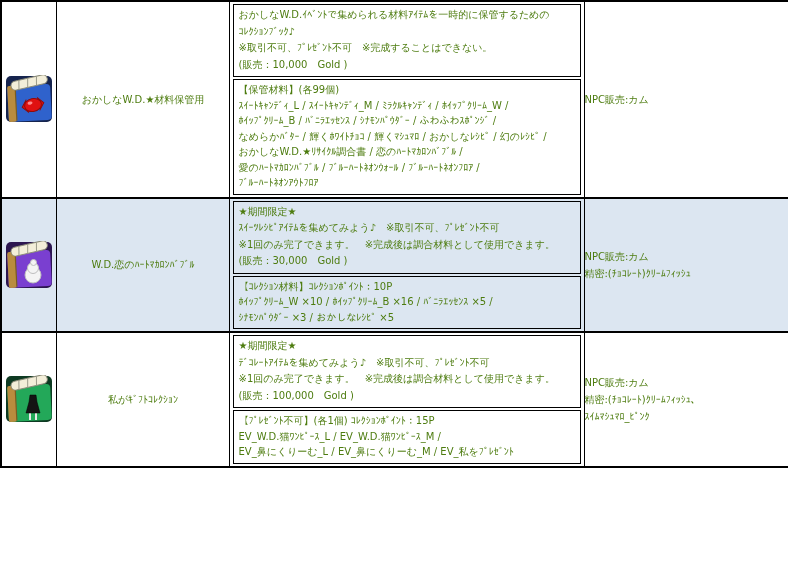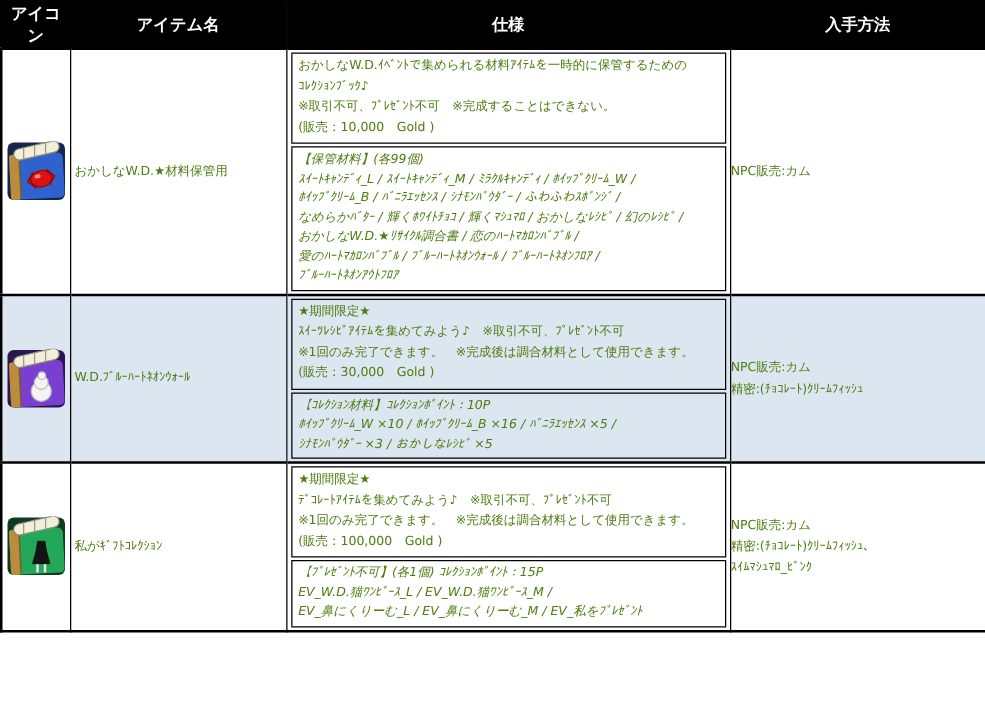--- a/index.html
+++ b/index.html
@@ -20,47 +20,41 @@
     background:#000;color:#fff;font-size:13px;font-weight:bold;
     height:22px;border:1px solid #000;padding:0 2px;text-align:center;
   }
   td{
     border:1px solid #000;padding:0;font-size:10px;color:#4d7c0f;
     vertical-align:middle;overflow:hidden;
   }
   tr.data-row > td{border-top:2px solid #000;}
   tr.row-alt > td{background:#dce6f1;}
   td.icon-cell{text-align:center;vertical-align:middle;}
-  td.name-cell{padding:2px 2px 2px 3px;text-align:left;line-height:15px;}
+  td.name-cell{padding:2px 2px 2px 3px;text-align:center;line-height:15px;}
   td.spec-cell{vertical-align:top;}
   .spec-box{
     border:1px solid #000;margin:2px 3px;padding:2px 5px 3px 5px;
     line-height:16.5px;white-space:pre-line;text-align:left;
   }
-  .spec-box.detail{line-height:15.5px;font-style:italic;}
+  .spec-box.detail{line-height:15.5px;}
   td.obtain-cell{text-align:left;line-height:17px;white-space:pre-line;}
   svg.book-icon{display:block;margin:0 auto;}
 </style>
 </head>
 <body>
 
 <table class="item-table">
   <colgroup>
     <col class="c-icon">
       <col class="c-name">
       <col class="c-spec">
       <col class="c-obtain">
   </colgroup>
   <tbody>
-      <tr>
-    <th>アイコン</th>
-    <th>アイテム名</th>
-    <th>仕様</th>
-    <th>入手方法</th>
-  </tr>
 
   <tr class="data-row" style="height:183px;">
     <td class="icon-cell">
       <svg class="book-icon" width="48" height="48" viewBox="0 0 48 48">
         <rect x="1" y="1" width="46" height="46" rx="5" fill="#16244e"></rect>
         <g transform="rotate(-3 24 28)">
           <rect x="3" y="10" width="43" height="36" rx="4" fill="#2f62cc"></rect>
           <rect x="3" y="10" width="8" height="36" rx="2" fill="#b98c3e"></rect>
           <line x1="11" y1="11" x2="11" y2="45" stroke="#7a5c20" stroke-width="1.2"></line>
         </g>
@@ -110,21 +104,21 @@
           <line x1="24" y1="3" x2="22" y2="12" stroke="#9a9a88" stroke-width="1"></line>
           <line x1="33" y1="3" x2="31" y2="12" stroke="#9a9a88" stroke-width="1"></line>
         </g>
         <g>
           <circle cx="28" cy="34" r="8" stroke="#bfbfbf" stroke-width="1" fill="#f4f4f4"></circle>
           <circle cx="28" cy="27" r="5.5" stroke="#bfbfbf" stroke-width="1" fill="#f4f4f4"></circle>
           <circle cx="28.5" cy="21.5" r="3" stroke="#bfbfbf" stroke-width="1" fill="#f4f4f4"></circle>
         </g>
       </svg>
     </td>
-    <td class="name-cell">W.D.ﾌﾞﾙｰﾊｰﾄﾈｵﾝｳｫｰﾙ</td>
+    <td class="name-cell">W.D.恋のﾊｰﾄﾏｶﾛﾝﾊﾞﾌﾞﾙ</td>
     <td class="spec-cell">
       <div class="spec-box">★期間限定★
 ｽｲｰﾂﾚｼﾋﾟｱｲﾃﾑを集めてみよう♪　※取引不可、ﾌﾟﾚｾﾞﾝﾄ不可
 ※1回のみ完了できます。　※完成後は調合材料として使用できます。
 (販売：30,000　Gold )</div>
       <div class="spec-box detail">【ｺﾚｸｼｮﾝ材料】ｺﾚｸｼｮﾝﾎﾟｲﾝﾄ：10P
 ﾎｲｯﾌﾟｸﾘｰﾑ_W ×10 / ﾎｲｯﾌﾟｸﾘｰﾑ_B ×16 / ﾊﾞﾆﾗｴｯｾﾝｽ ×5 /
 ｼﾅﾓﾝﾊﾟｳﾀﾞｰ ×3 / おかしなﾚｼﾋﾟ ×5</div>
     </td>
     <td class="obtain-cell">NPC販売:カム

